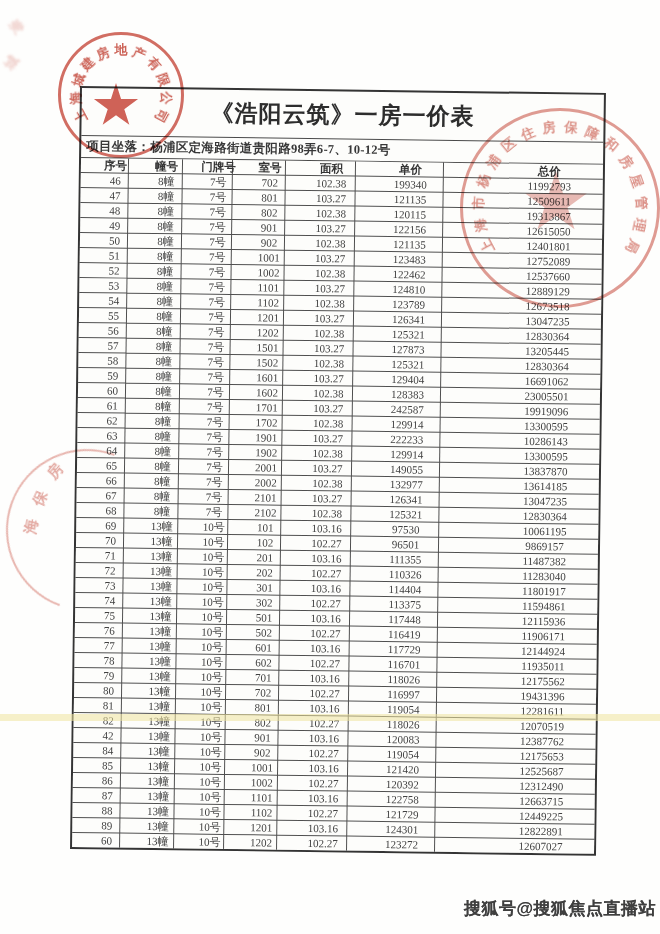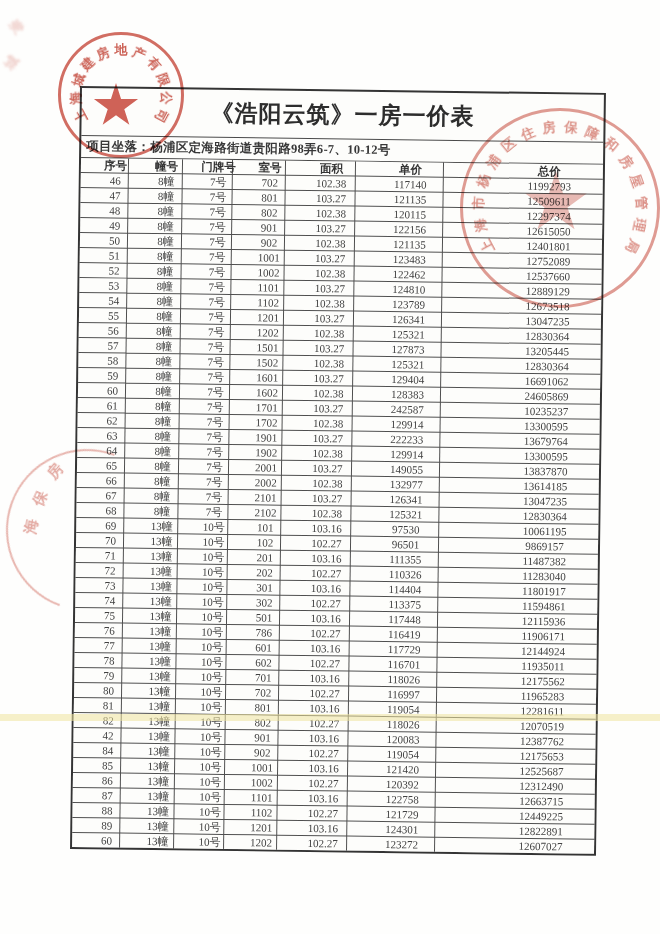--- a/index.html
+++ b/index.html
@@ -138,21 +138,21 @@
         <div class="cell c2">
           <span>7号</span>
         </div>
         <div class="cell c3">
           <span>702</span>
         </div>
         <div class="cell c4">
           <span>102.38</span>
         </div>
         <div class="cell c5">
-          <span>117140</span>
+          <span>199340</span>
         </div>
         <div class="cell c6">
           <span>11992793</span>
         </div>
         <div class="cell c0">
           <span>47</span>
         </div>
         <div class="cell c1">
           <span>8幢</span>
         </div>
@@ -183,21 +183,21 @@
         <div class="cell c3">
           <span>802</span>
         </div>
         <div class="cell c4">
           <span>102.38</span>
         </div>
         <div class="cell c5">
           <span>120115</span>
         </div>
         <div class="cell c6">
-          <span>12297374</span>
+          <span>19313867</span>
         </div>
         <div class="cell c0">
           <span>49</span>
         </div>
         <div class="cell c1">
           <span>8幢</span>
         </div>
         <div class="cell c2">
           <span>7号</span>
         </div>
@@ -435,42 +435,42 @@
         <div class="cell c3">
           <span>1602</span>
         </div>
         <div class="cell c4">
           <span>102.38</span>
         </div>
         <div class="cell c5">
           <span>128383</span>
         </div>
         <div class="cell c6">
-          <span>24605869</span>
+          <span>23005501</span>
         </div>
         <div class="cell c0">
           <span>61</span>
         </div>
         <div class="cell c1">
           <span>8幢</span>
         </div>
         <div class="cell c2">
           <span>7号</span>
         </div>
         <div class="cell c3">
           <span>1701</span>
         </div>
         <div class="cell c4">
           <span>103.27</span>
         </div>
         <div class="cell c5">
           <span>242587</span>
         </div>
         <div class="cell c6">
-          <span>10235237</span>
+          <span>19919096</span>
         </div>
         <div class="cell c0">
           <span>62</span>
         </div>
         <div class="cell c1">
           <span>8幢</span>
         </div>
         <div class="cell c2">
           <span>7号</span>
         </div>
@@ -498,21 +498,21 @@
         <div class="cell c3">
           <span>1901</span>
         </div>
         <div class="cell c4">
           <span>103.27</span>
         </div>
         <div class="cell c5">
           <span>222233</span>
         </div>
         <div class="cell c6">
-          <span>13679764</span>
+          <span>10286143</span>
         </div>
         <div class="cell c0">
           <span>64</span>
         </div>
         <div class="cell c1">
           <span>8幢</span>
         </div>
         <div class="cell c2">
           <span>7号</span>
         </div>
@@ -762,21 +762,21 @@
         <div class="cell c0">
           <span>76</span>
         </div>
         <div class="cell c1">
           <span>13幢</span>
         </div>
         <div class="cell c2">
           <span>10号</span>
         </div>
         <div class="cell c3">
-          <span>786</span>
+          <span>502</span>
         </div>
         <div class="cell c4">
           <span>102.27</span>
         </div>
         <div class="cell c5">
           <span>116419</span>
         </div>
         <div class="cell c6">
           <span>11906171</span>
         </div>
@@ -855,21 +855,21 @@
         <div class="cell c3">
           <span>702</span>
         </div>
         <div class="cell c4">
           <span>102.27</span>
         </div>
         <div class="cell c5">
           <span>116997</span>
         </div>
         <div class="cell c6">
-          <span>11965283</span>
+          <span>19431396</span>
         </div>
         <div class="cell c0">
           <span>81</span>
         </div>
         <div class="cell c1">
           <span>13幢</span>
         </div>
         <div class="cell c2">
           <span>10号</span>
         </div>
@@ -1114,14 +1114,15 @@
 
   <div class="stamp stamp-left"></div>
   <span class="lpchar lp0" style="color: rgba(205, 100, 88, 0.55);">房</span>
   <span class="lpchar lp1" style="color: rgba(205, 100, 88, 0.55);">保</span>
   <span class="lpchar lp2" style="color: rgba(205, 100, 88, 0.55);">海</span>
   <span class="cornermark cm0" style="color: rgba(205, 100, 88, 0.55);">海</span>
   <span class="cornermark cm1" style="color: rgba(205, 100, 88, 0.55);">城</span>
 
   <div class="scan-band"></div>
 
+  <div class="watermark">搜狐号@搜狐焦点直播站</div>
 
 </div>
 
 </body></html>

